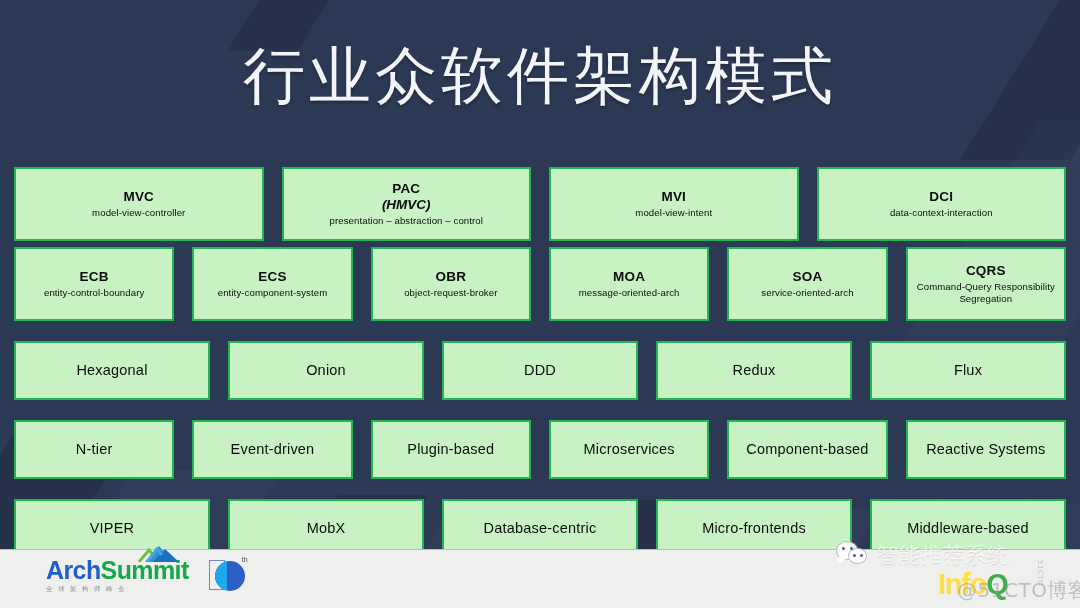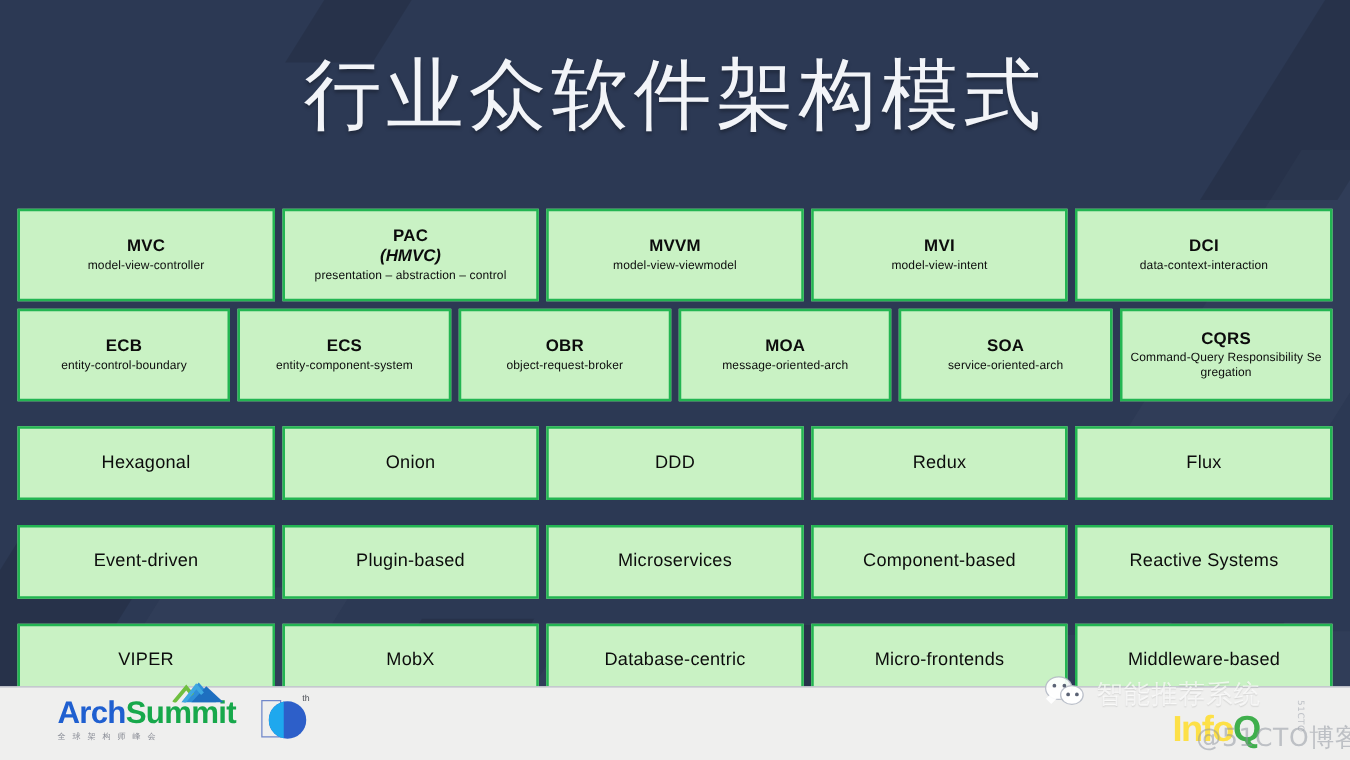--- a/index.html
+++ b/index.html
@@ -42,21 +42,21 @@
   }
 
   
   #grid {
     position:absolute;
     left:14px; top:167px;
     width:1052px;
     display:flex; flex-direction:column;
     gap:6px;
   }
-  .grid-row { display:flex; gap:6px;justify-content:flex-end; }
+  .grid-row { display:flex; gap:18px; }
   .cell {
     flex:1 1 0;
     background:#c9f2c4;
     border:2px solid #23b552;
     display:flex; flex-direction:column;
     align-items:center; justify-content:center;
     text-align:center;
     padding:4px 5px;
     color:#0c0c0c;
     overflow:hidden;
@@ -224,24 +224,20 @@
         <div class="cell">
           <div class="ttl">MVC</div>
           <div class="sub">model-view-controller</div>
         </div>
         <div class="cell">
           <div class="ttl">PAC</div>
           <div class="alt">(HMVC)</div>
           <div class="sub">presentation – abstraction – control</div>
         </div>
         <div class="cell">
-          <div class="ttl">MVVM</div>
-          <div class="sub">model-view-viewmodel</div>
-        </div>
-        <div class="cell">
           <div class="ttl">MVI</div>
           <div class="sub">model-view-intent</div>
         </div>
         <div class="cell">
           <div class="ttl">DCI</div>
           <div class="sub">data-context-interaction</div>
         </div>
       </div>
       <div class="grid-row row-2">
         <div class="cell">
@@ -280,20 +276,23 @@
           <div class="ttl">DDD</div>
         </div>
         <div class="cell plain">
           <div class="ttl">Redux</div>
         </div>
         <div class="cell plain">
           <div class="ttl">Flux</div>
         </div>
       </div>
       <div class="grid-row row-4">
+        <div class="cell plain">
+          <div class="ttl">N-tier</div>
+        </div>
         <div class="cell plain">
           <div class="ttl">Event-driven</div>
         </div>
         <div class="cell plain">
           <div class="ttl">Plugin-based</div>
         </div>
         <div class="cell plain">
           <div class="ttl">Microservices</div>
         </div>
         <div class="cell plain">

